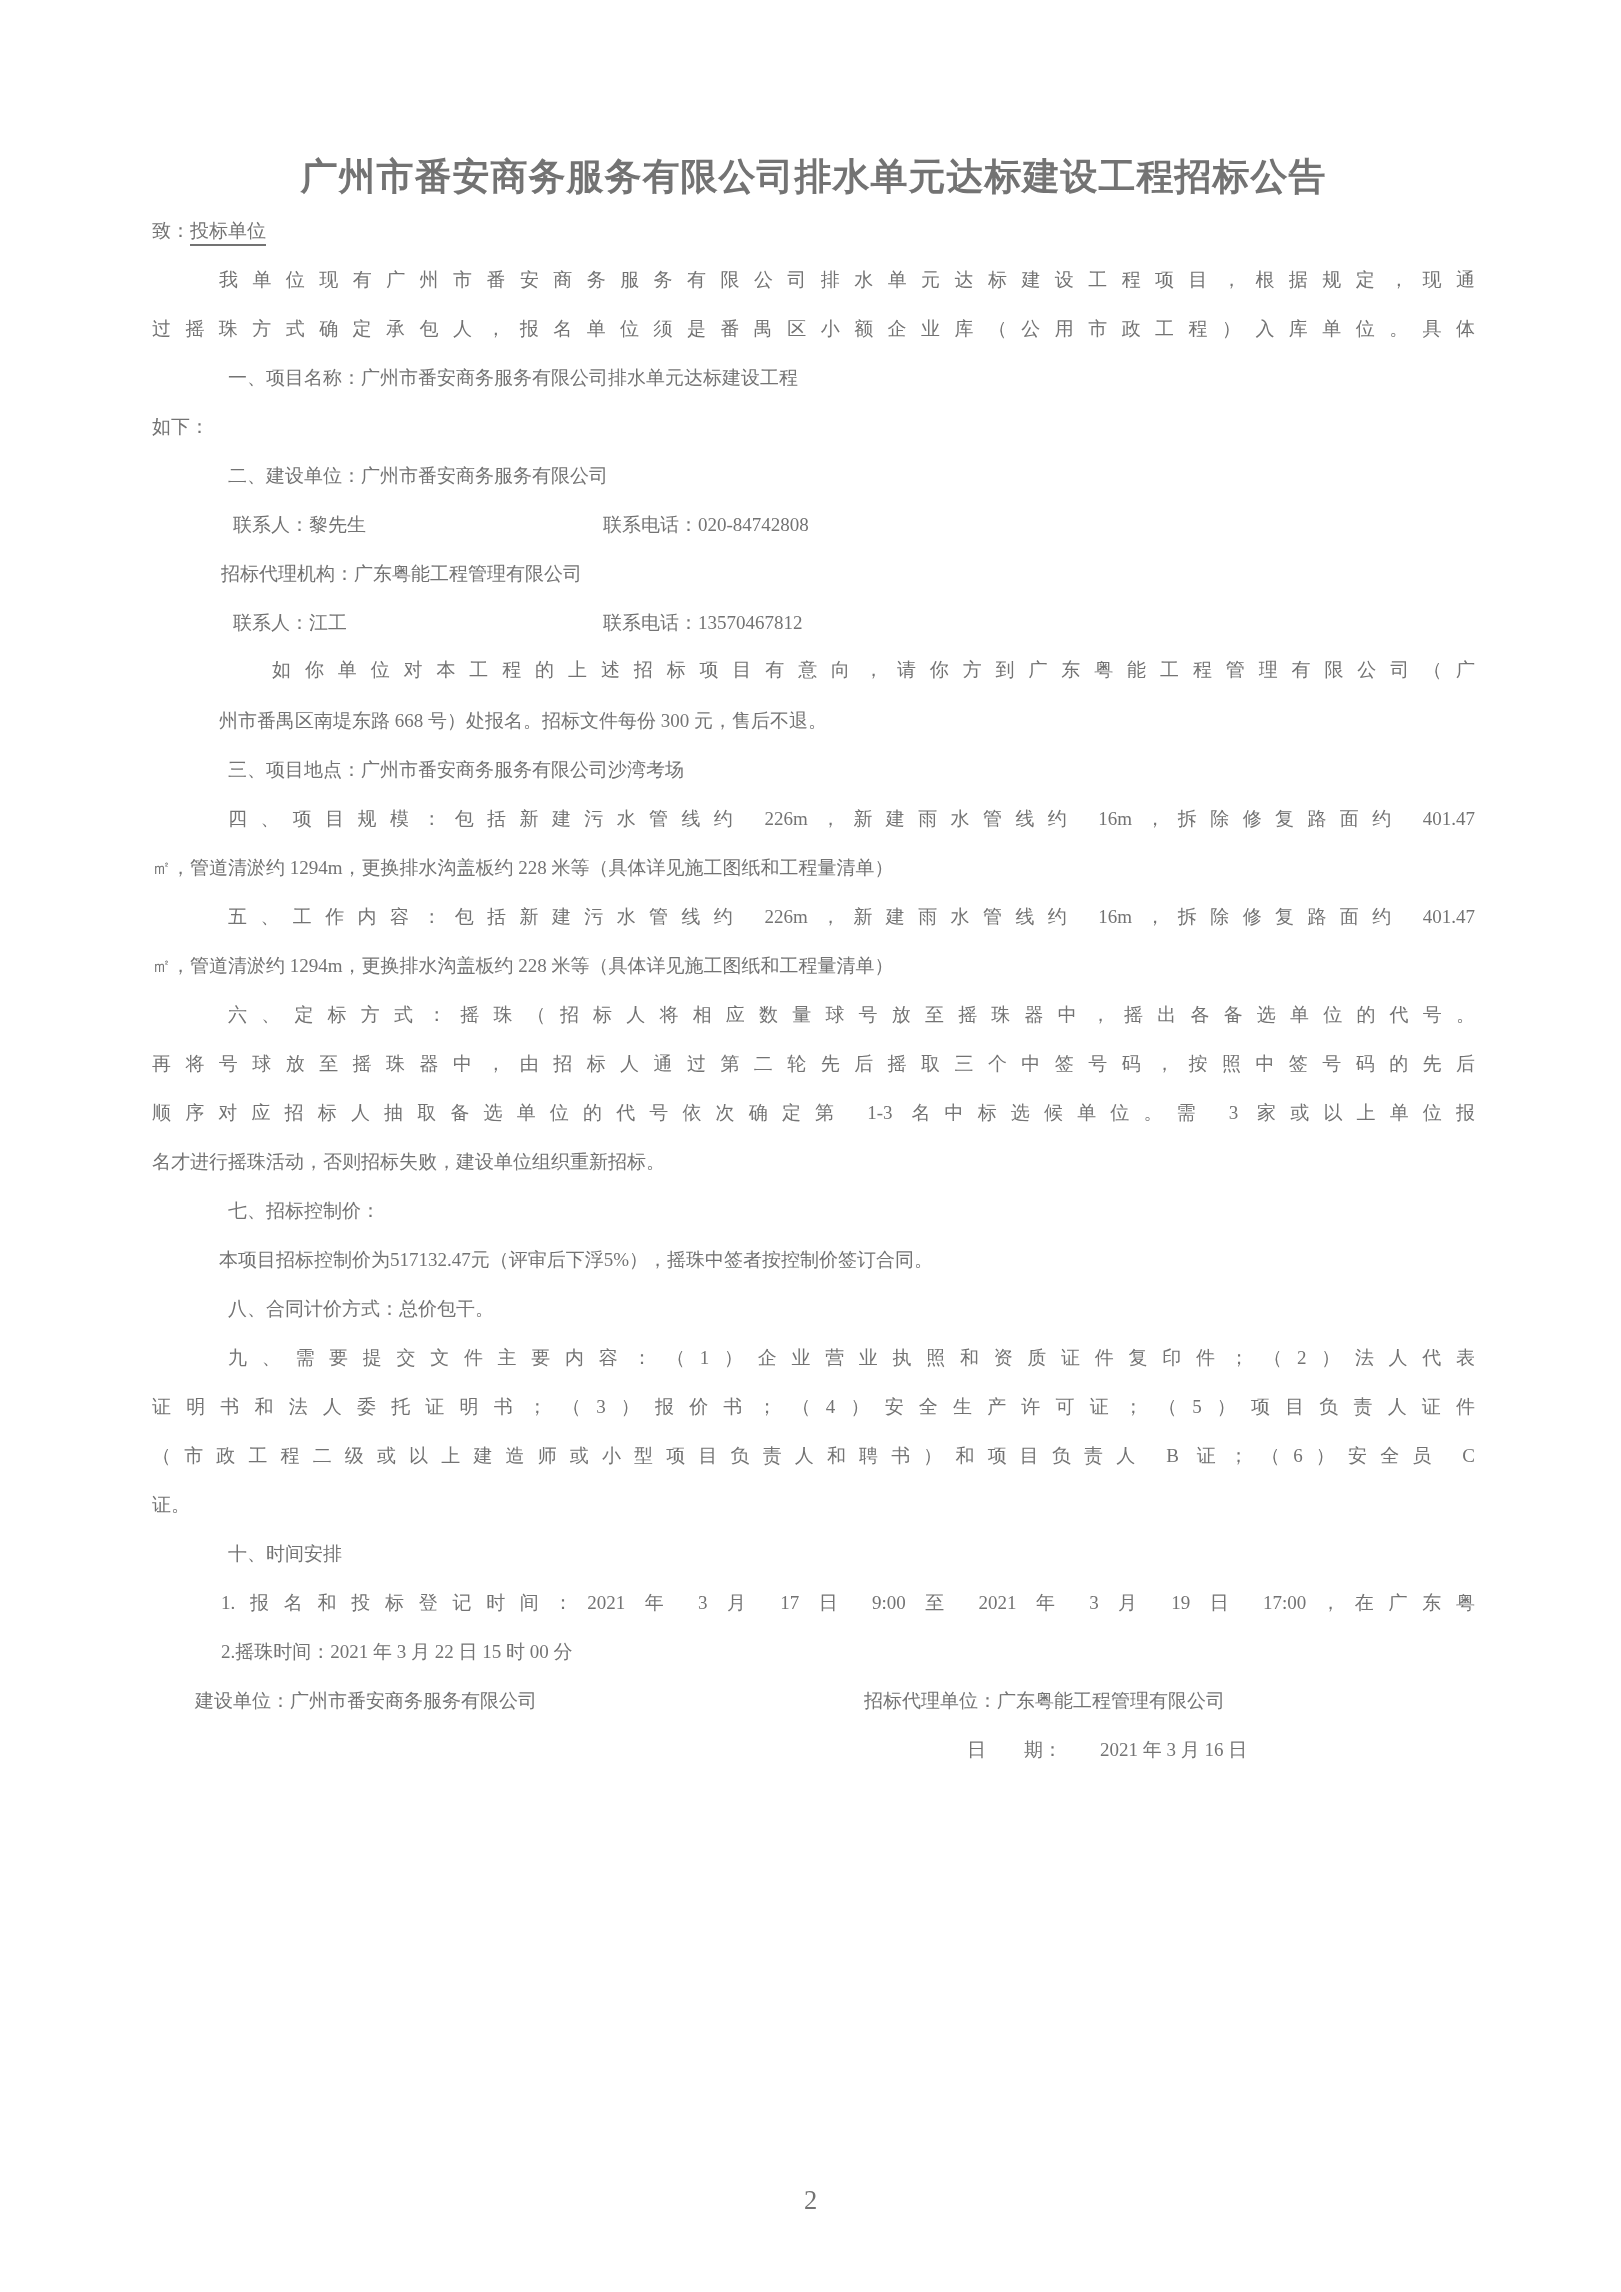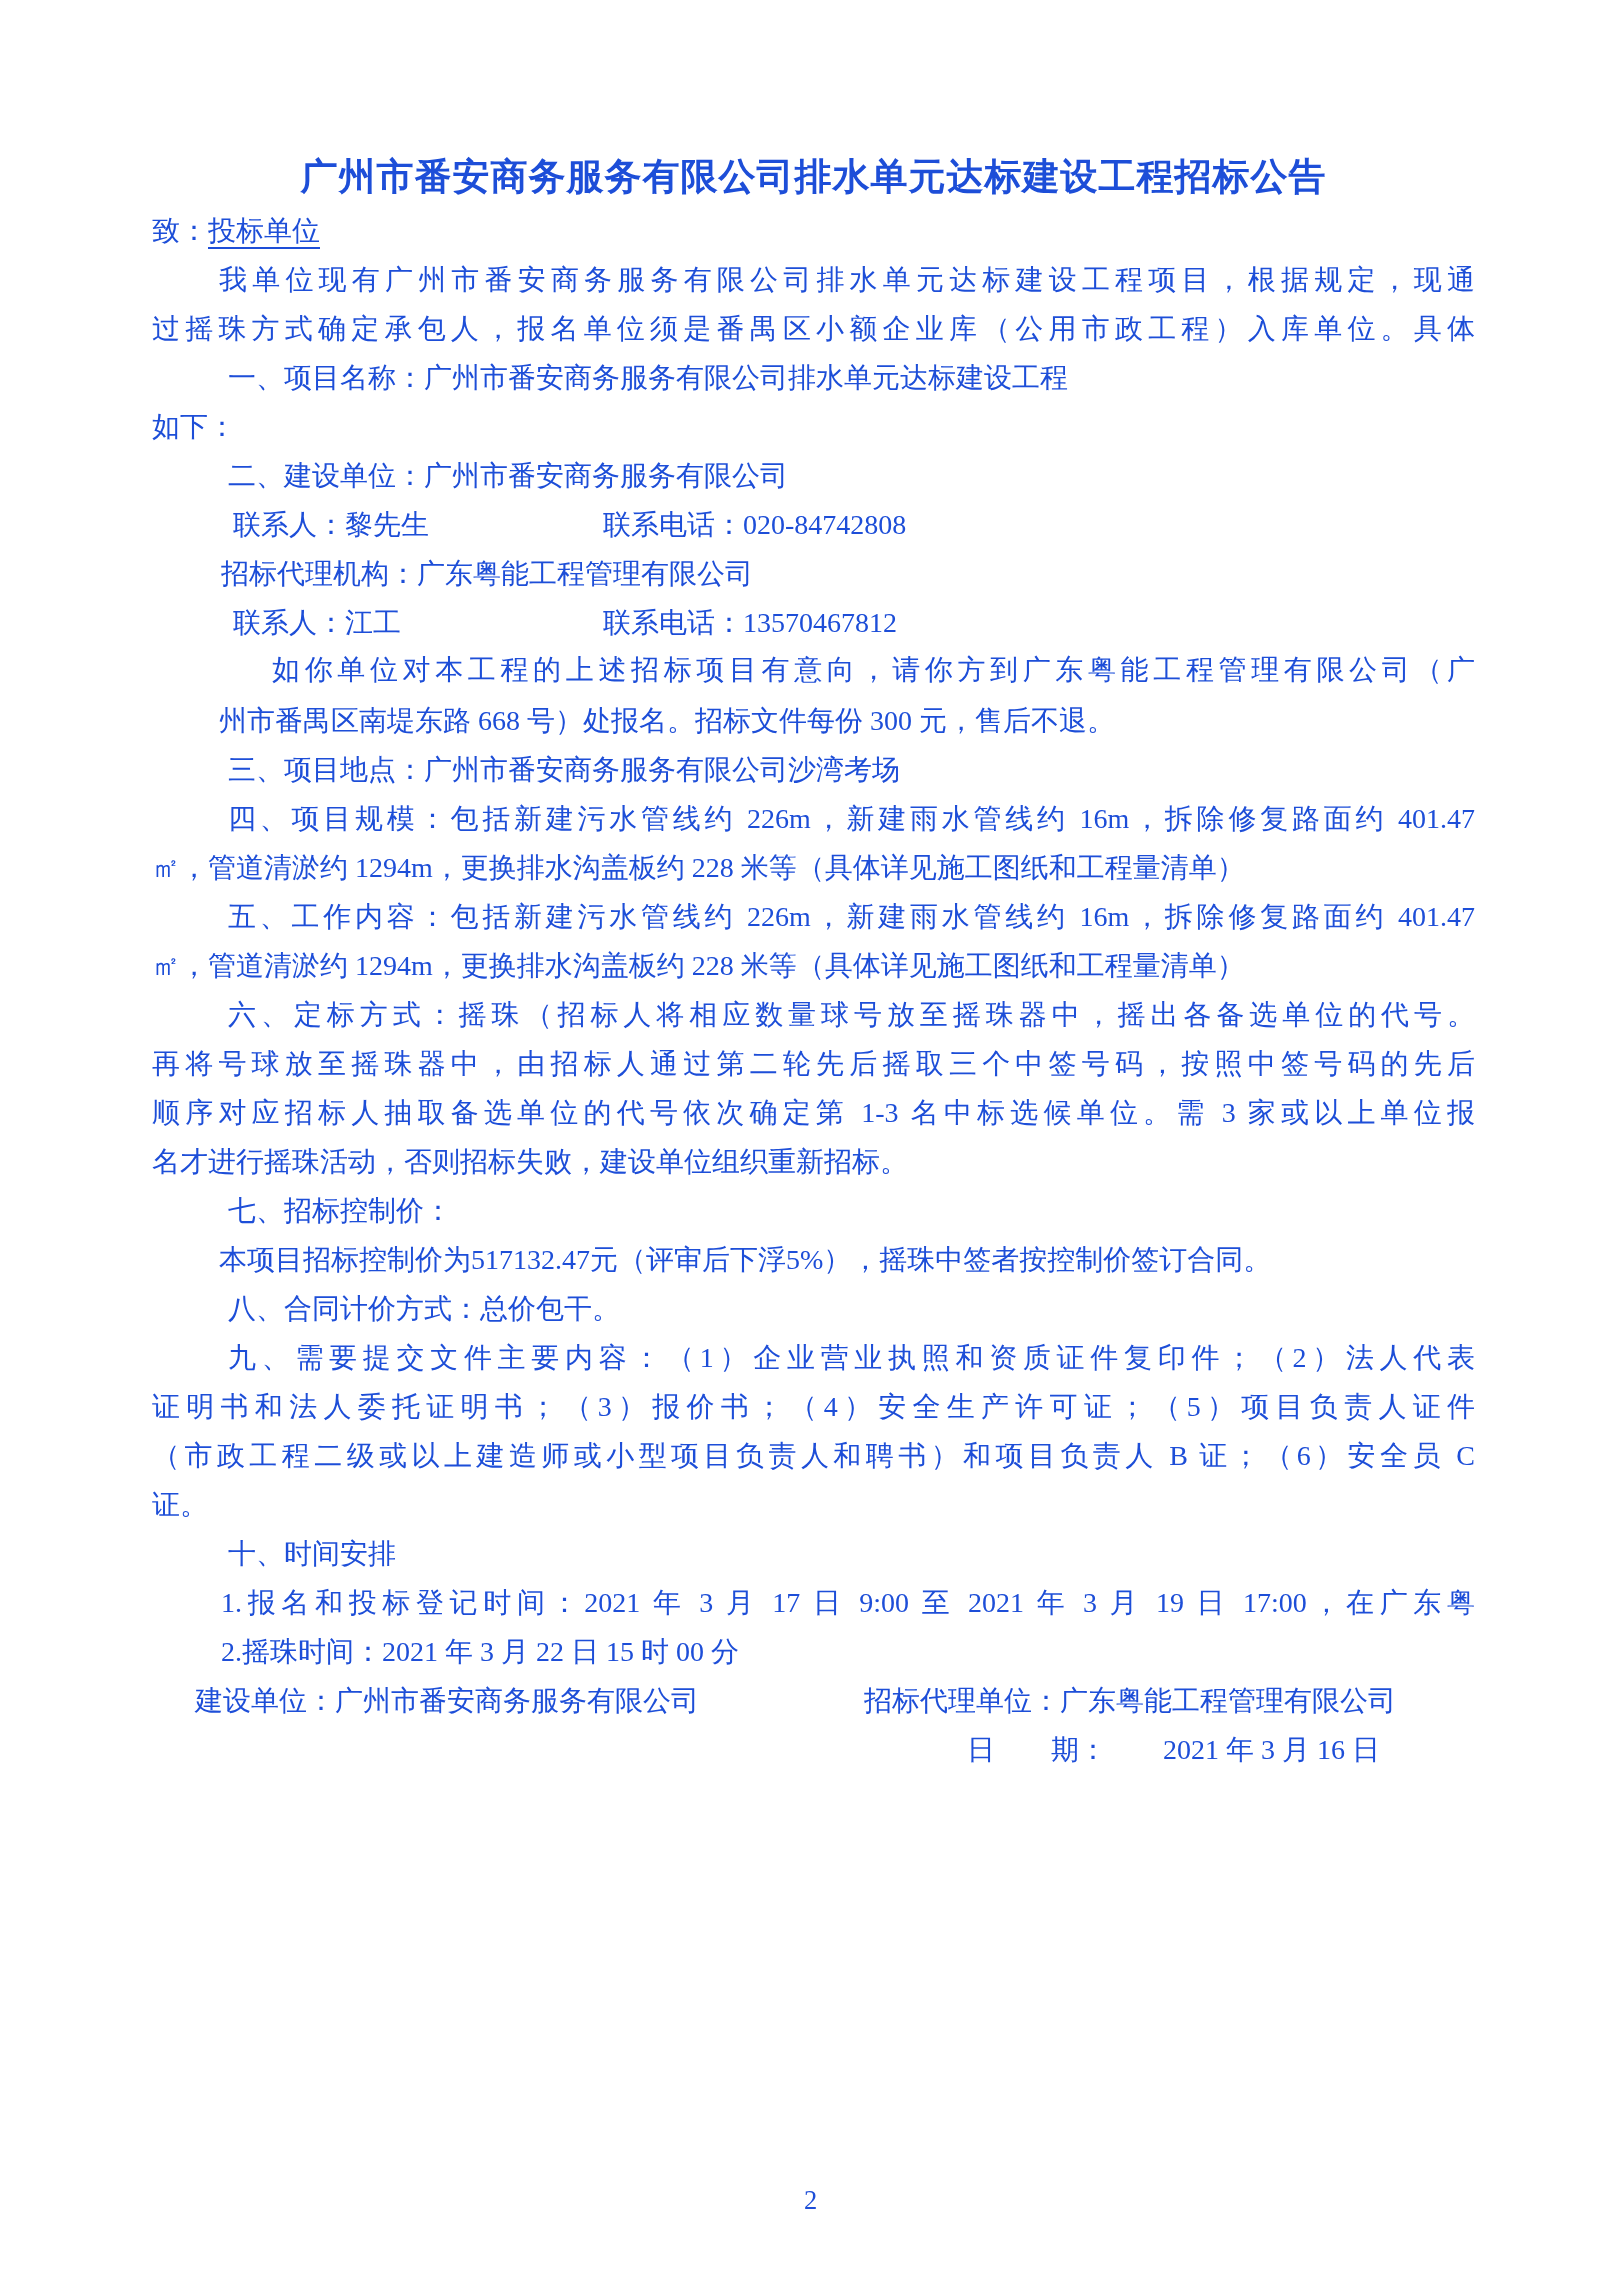--- a/index.html
+++ b/index.html
@@ -1,38 +1,38 @@
 <!DOCTYPE html>
 <html><head>
 <meta charset="utf-8">
 <style>
   html,body{margin:0;padding:0;background:#ffffff;}
   .page{
     position:relative;
     width:1621px;height:2293px;
     background:#ffffff;
     font-family:"Liberation Serif","DejaVu Serif",serif;
-    color:#1d4ed8;
+    color:#737373;
     overflow:hidden;
   }
   .doc{
     position:absolute;
     left:152px;top:147px;
     width:1323px;
   }
   .title{
     height:59px;line-height:59px;
     font-size:37px;font-weight:bold;
     text-align:center;
     white-space:nowrap;
     letter-spacing:1px;
   }
   .ln{
     height:49px;line-height:49px;
-    font-size:28px;
+    font-size:19px;
     white-space:nowrap;
     overflow:hidden;
   }
   
   .j{
     text-align:justify;
     text-align-last:justify;
   }
   
   .p44{padding-left:43px;}

